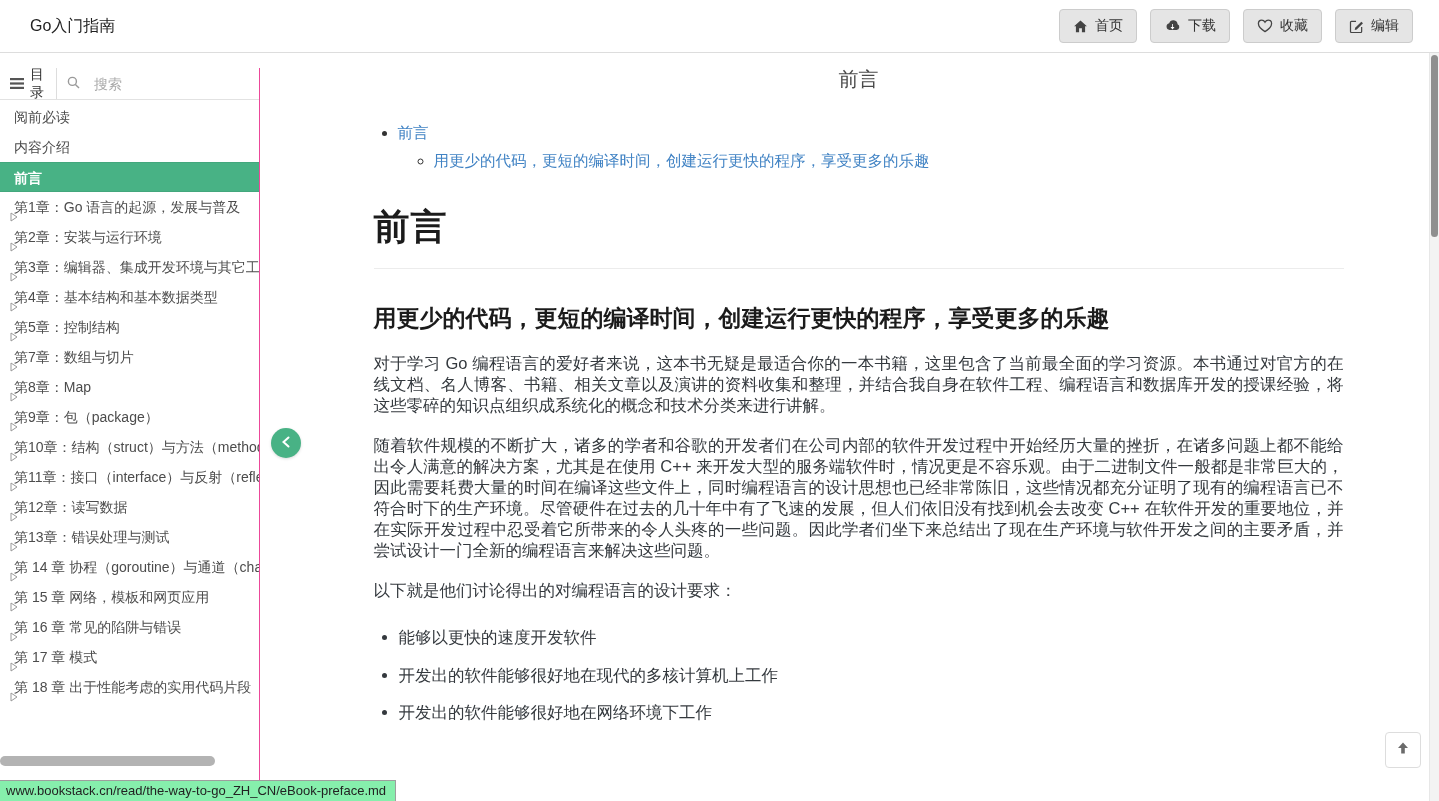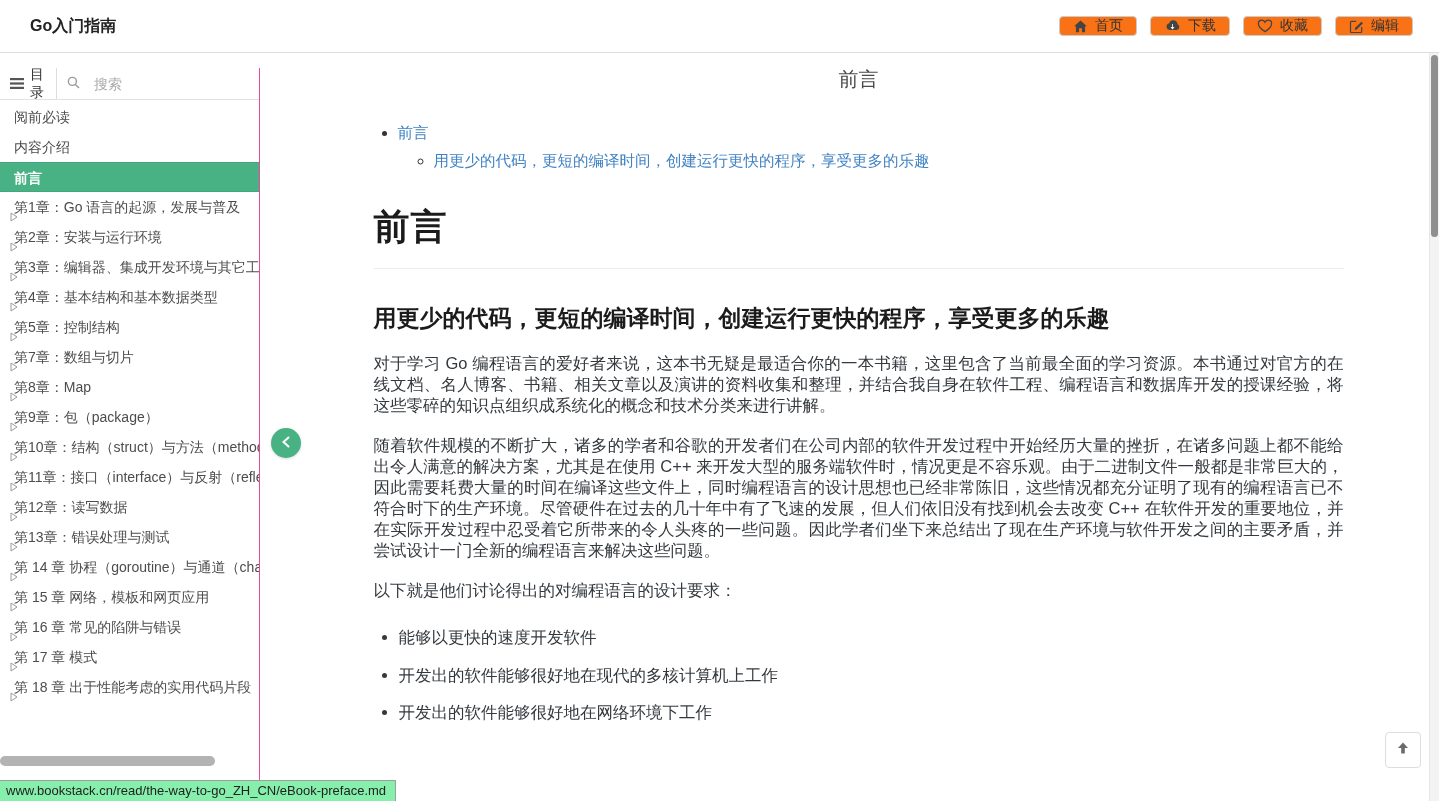--- a/index.html
+++ b/index.html
@@ -4,24 +4,24 @@
 <style>
   * { margin:0; padding:0; box-sizing:border-box; }
   html,body { width:1439px; height:801px; overflow:hidden; background:#fff;
     font-family:"Liberation Sans","DejaVu Sans",sans-serif; }
   :root { --accent-green:#48b285; --link-blue:#4183c4; }
 
   
   .app-header { position:absolute; top:0; left:0; width:1439px; height:53px;
     background:#fff; border-bottom:1px solid #ddd; z-index:30;
     display:flex; align-items:center; justify-content:space-between; }
-  .app-title { font-size:16px; font-weight:bold; color:#222; padding-left:30px; }
+  .app-title { font-size:16px; font-weight:normal; color:#222; padding-left:30px; }
   .header-actions { display:flex; gap:13px; padding-right:26px; }
-  .hbtn { display:flex; align-items:center; gap:7px; height:20px; padding:0 13px;
-    border:1px solid #ccc; border-radius:4px; background:#f97316; font-size:14px;
+  .hbtn { display:flex; align-items:center; gap:7px; height:34px; padding:0 13px;
+    border:1px solid #ccc; border-radius:4px; background:#e5e5e5; font-size:14px;
     color:#333; cursor:pointer; }
   .hbtn svg { display:block; }
 
   
   .sidebar { position:absolute; top:68px; left:0; width:260px; bottom:0;
     background:#fff; border-right:1px solid #ec4899; z-index:5; }
   .sidebar-header { height:32px; display:flex; align-items:stretch;
     border-bottom:1px solid #e2e2e2; }
   .toc-tab { display:flex; align-items:center; gap:6px; padding:0 12px 0 10px;
     border-right:1px solid #ddd; font-size:14px; color:#333; cursor:pointer; }

